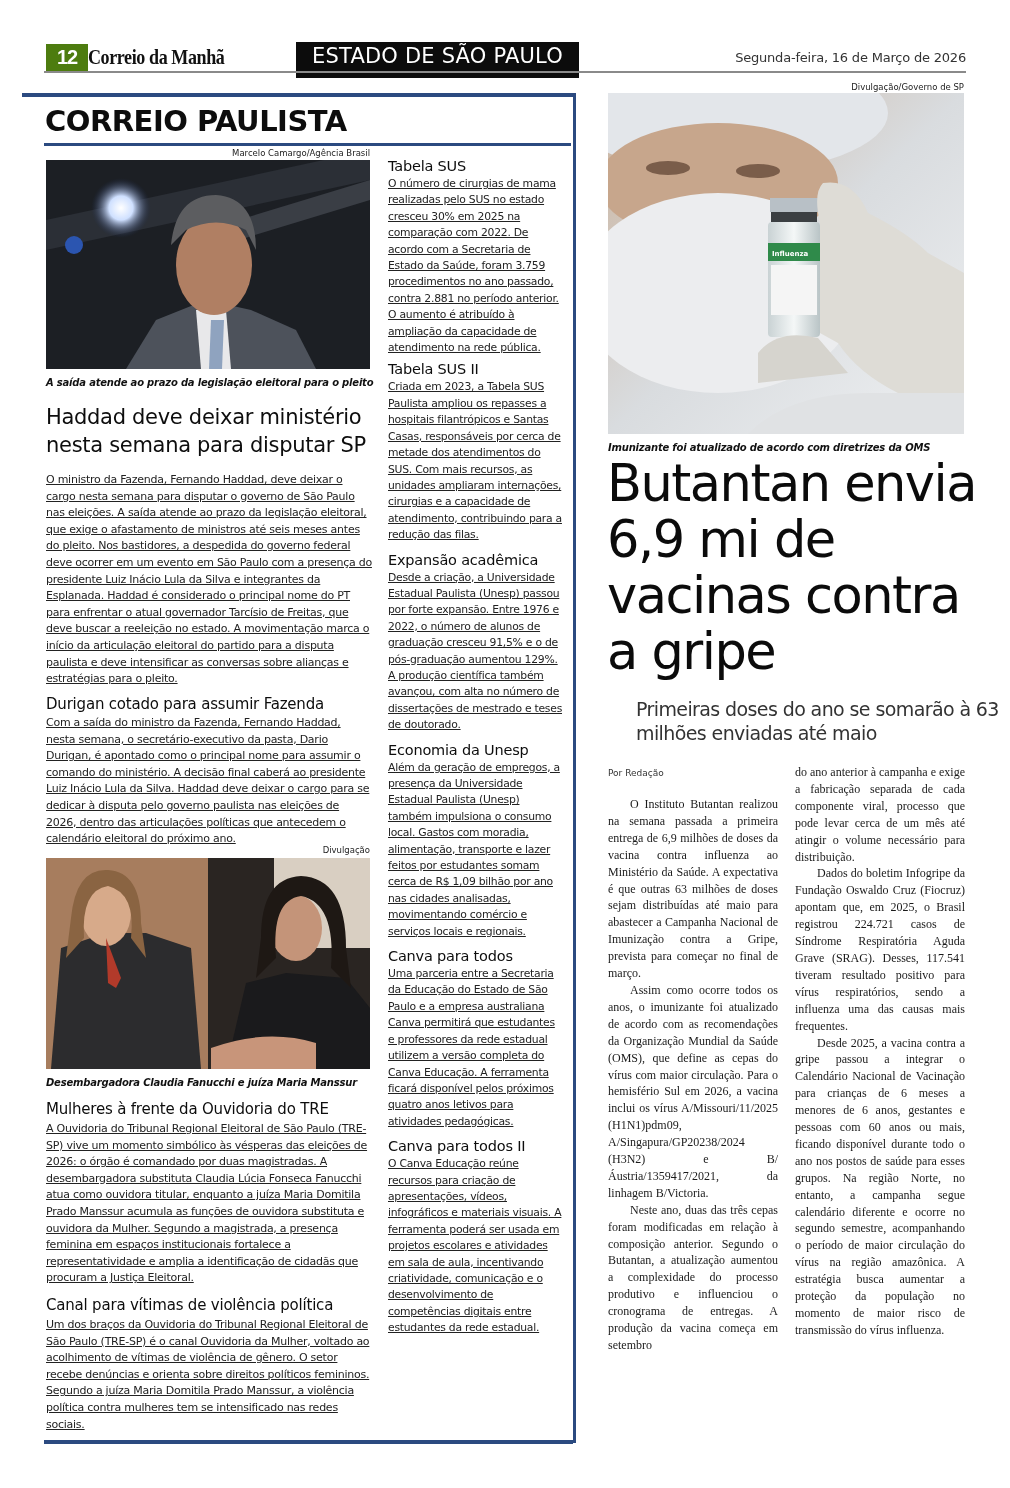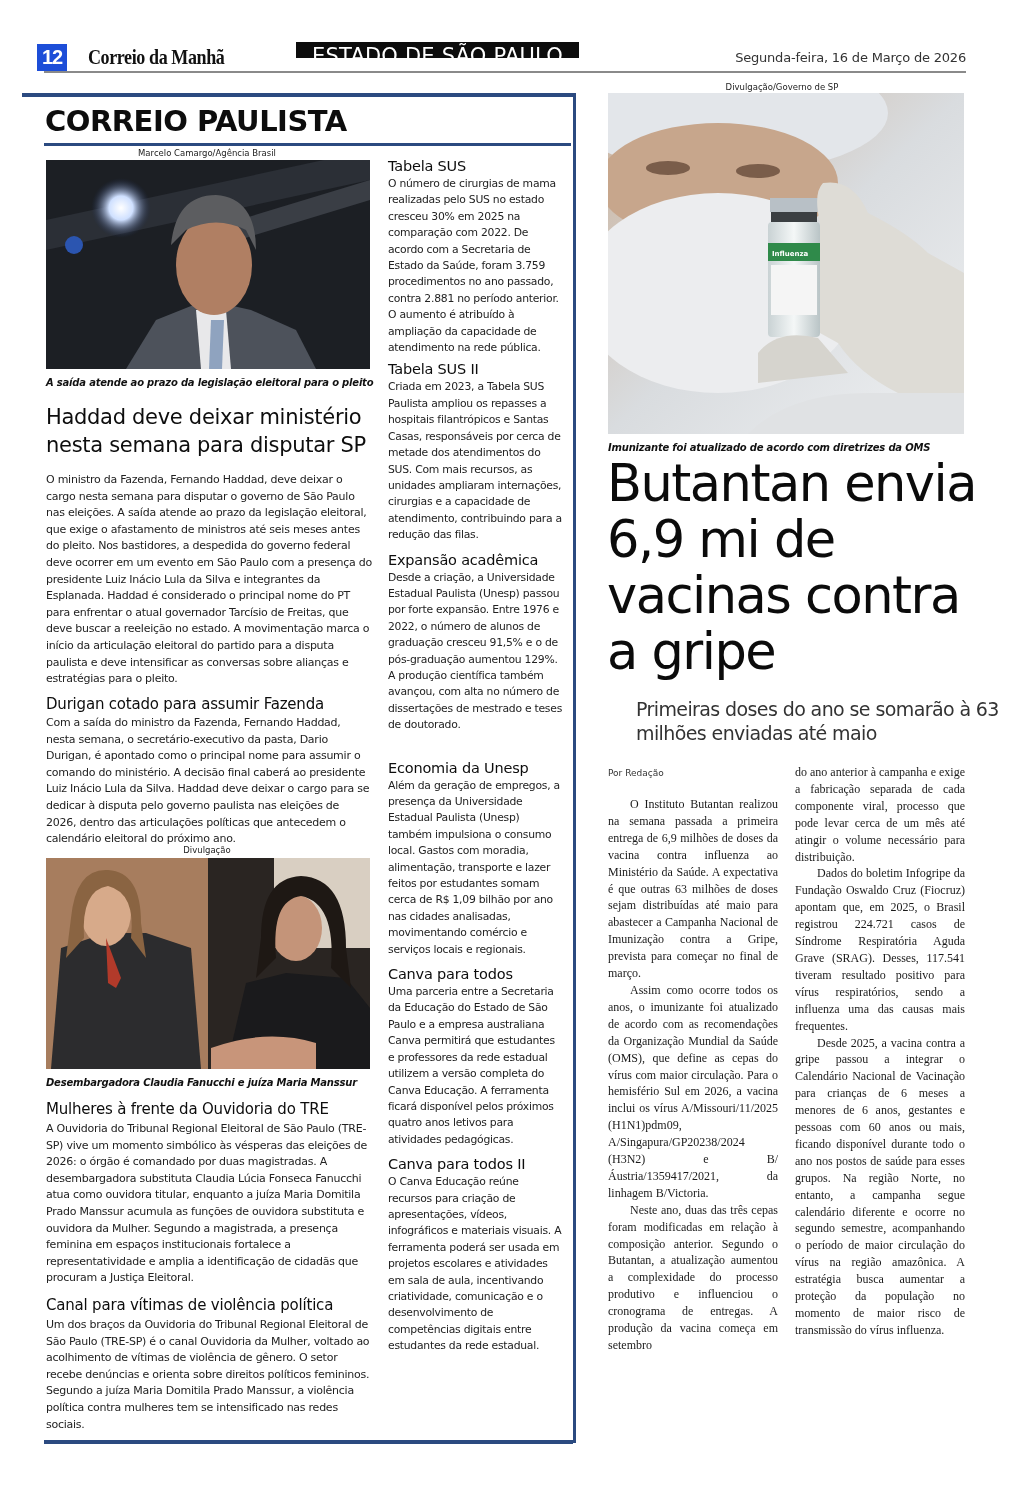--- a/index.html
+++ b/index.html
@@ -1,43 +1,43 @@
 <!DOCTYPE html>
 <html><head>
 <meta charset="utf-8">
 <style>
   html, body { margin: 0; padding: 0; background: #fff; }
   body { width: 1010px; height: 1488px; position: relative; overflow: hidden; color: #1a1a1a; }
   .abs { position: absolute; }
 
   
-  .pagenum { left: 37px; top: 44px; width: 30px; height: 27px; background: #1d4ed8; color: #fff;
+  .pagenum { left: 46px; top: 44px; width: 42px; height: 27px; background: #4d7c0f; color: #fff;
     font: 700 20px/27px "Liberation Sans", sans-serif; text-align: center; letter-spacing: -1px; }
   .mast { left: 88px; top: 43px; font: 700 22px/28px "Liberation Serif", serif; color: #111; transform: scaleX(0.82); transform-origin: left; letter-spacing: -0.5px; }
-  .section-tag { left: 296px; top: 42px; width: 283px; height: 16px; background: #0c0c0c; color: #fff;
+  .section-tag { left: 296px; top: 42px; width: 283px; height: 36px; background: #0c0c0c; color: #fff;
     font: 400 21px/28px "DejaVu Sans", sans-serif; text-align: center; letter-spacing: 0.2px; }
   .date { right: 44px; top: 50px; font: 400 13px/16px "DejaVu Sans", sans-serif; color: #333; letter-spacing: -0.2px; }
   .header-rule { left: 44px; top: 71px; width: 922px; height: 2px; background: #8a8a8a; }
 
   
   .box-left { left: 22px; top: 93px; width: 551px; height: 1350px; border-right: 3px solid #2b4a80; }
   .box-top { left: 22px; top: 93px; width: 554px; height: 4px; background: #2b4a80; }
   .box-bottom { left: 44px; top: 1440px; width: 529px; height: 4px; background: #2b4a80; }
   .corr-title { left: 45px; top: 103px; font: 700 29px/36px "DejaVu Sans", sans-serif; color: #0d0d0d; letter-spacing: -0.5px; }
   .corr-rule { left: 44px; top: 143px; width: 527px; height: 3px; background: #2b4a80; }
 
-  .credit { font: 400 8.5px/11px "DejaVu Sans", sans-serif; color: #222; text-align: center; }
+  .credit { font: 400 8.5px/11px "DejaVu Sans", sans-serif; color: #222; text-align: right; }
   .caption { font: italic 600 10px/13px "DejaVu Sans", sans-serif; color: #111; letter-spacing: -0.2px; }
 
   .photo { overflow: hidden; }
   .photo svg { display: block; }
 
   .h-big { font: 400 21px/28px "DejaVu Sans", sans-serif; color: #0d0d0d; letter-spacing: -0.3px; }
   .h-mid { font: 500 15px/20px "DejaVu Sans", sans-serif; color: #0d0d0d; letter-spacing: -0.2px; }
-  .body-sans { font: 400 11px/16.6px "DejaVu Sans", sans-serif; color: #222; letter-spacing: -0.25px; }
+  .body-sans { font: 400 11px/16.6px "DejaVu Sans", sans-serif; color: #222; letter-spacing: -0.25px; text-decoration: underline; }
   .side .h-mid { font-size: 14.5px; }
   .side .body-sans { font-size: 10.8px; line-height: 16.4px; }
 
   
   .big-headline { left: 607px; top: 456px; width: 370px; font: 400 51px/56px "DejaVu Sans", sans-serif; color: #0b0b0b; letter-spacing: -1.5px; }
   .sub-headline { left: 636px; top: 697px; width: 370px; font: 400 19px/24px "DejaVu Sans", sans-serif; color: #333; letter-spacing: -0.6px; }
   .byline { left: 608px; top: 767px; font: 400 9px/12px "DejaVu Sans", sans-serif; color: #333; }
   .serif-col { font: 400 12px/16.9px "Liberation Serif", serif; color: #1a1a1a; text-align: justify; hyphens: manual; }
   .serif-col p { margin: 0; text-indent: 22px; }
   .serif-col p.cont { text-indent: 0; }
@@ -113,21 +113,21 @@
 
 <div class="abs side" style="left:388px;top:156px;width:174px;">
   <div style="margin-bottom:3px;">
     <div class="h-mid">Tabela SUS</div>
     <div class="body-sans">O número de cirurgias de mama realizadas pelo SUS no estado cresceu 30% em 2025 na comparação com 2022. De acordo com a Secretaria de Estado da Saúde, foram 3.759 procedimentos no ano passado, contra 2.881 no período anterior. O aumento é atribuído à ampliação da capacidade de atendimento na rede pública.</div>
   </div>
   <div style="margin-bottom:6px;">
     <div class="h-mid">Tabela SUS II</div>
     <div class="body-sans">Criada em 2023, a Tabela SUS Paulista ampliou os repasses a hospitais filantrópicos e Santas Casas, responsáveis por cerca de metade dos atendimentos do SUS. Com mais recursos, as unidades ampliaram internações, cirurgias e a capacidade de atendimento, contribuindo para a redução das filas.</div>
   </div>
-  <div style="margin-bottom:24px;">
+  <div style="margin-bottom:6px;">
     <div class="h-mid">Expansão acadêmica</div>
     <div class="body-sans">Desde a criação, a Universidade Estadual Paulista (Unesp) passou por forte expansão. Entre 1976 e 2022, o número de alunos de graduação cresceu 91,5% e o de pós-graduação aumentou 129%. A produção científica também avançou, com alta no número de dissertações de mestrado e teses de doutorado.</div>
   </div>
   <div style="margin-bottom:6px;">
     <div class="h-mid">Economia da Unesp</div>
     <div class="body-sans">Além da geração de empregos, a presença da Universidade Estadual Paulista (Unesp) também impulsiona o consumo local. Gastos com moradia, alimentação, transporte e lazer feitos por estudantes somam cerca de R$ 1,09 bilhão por ano nas cidades analisadas, movimentando comércio e serviços locais e regionais.</div>
   </div>
   <div style="margin-bottom:6px;">
     <div class="h-mid">Canva para todos</div>
     <div class="body-sans">Uma parceria entre a Secretaria da Educação do Estado de São Paulo e a empresa australiana Canva permitirá que estudantes e professores da rede estadual utilizem a versão completa do Canva Educação. A ferramenta ficará disponível pelos próximos quatro anos letivos para atividades pedagógicas.</div>

